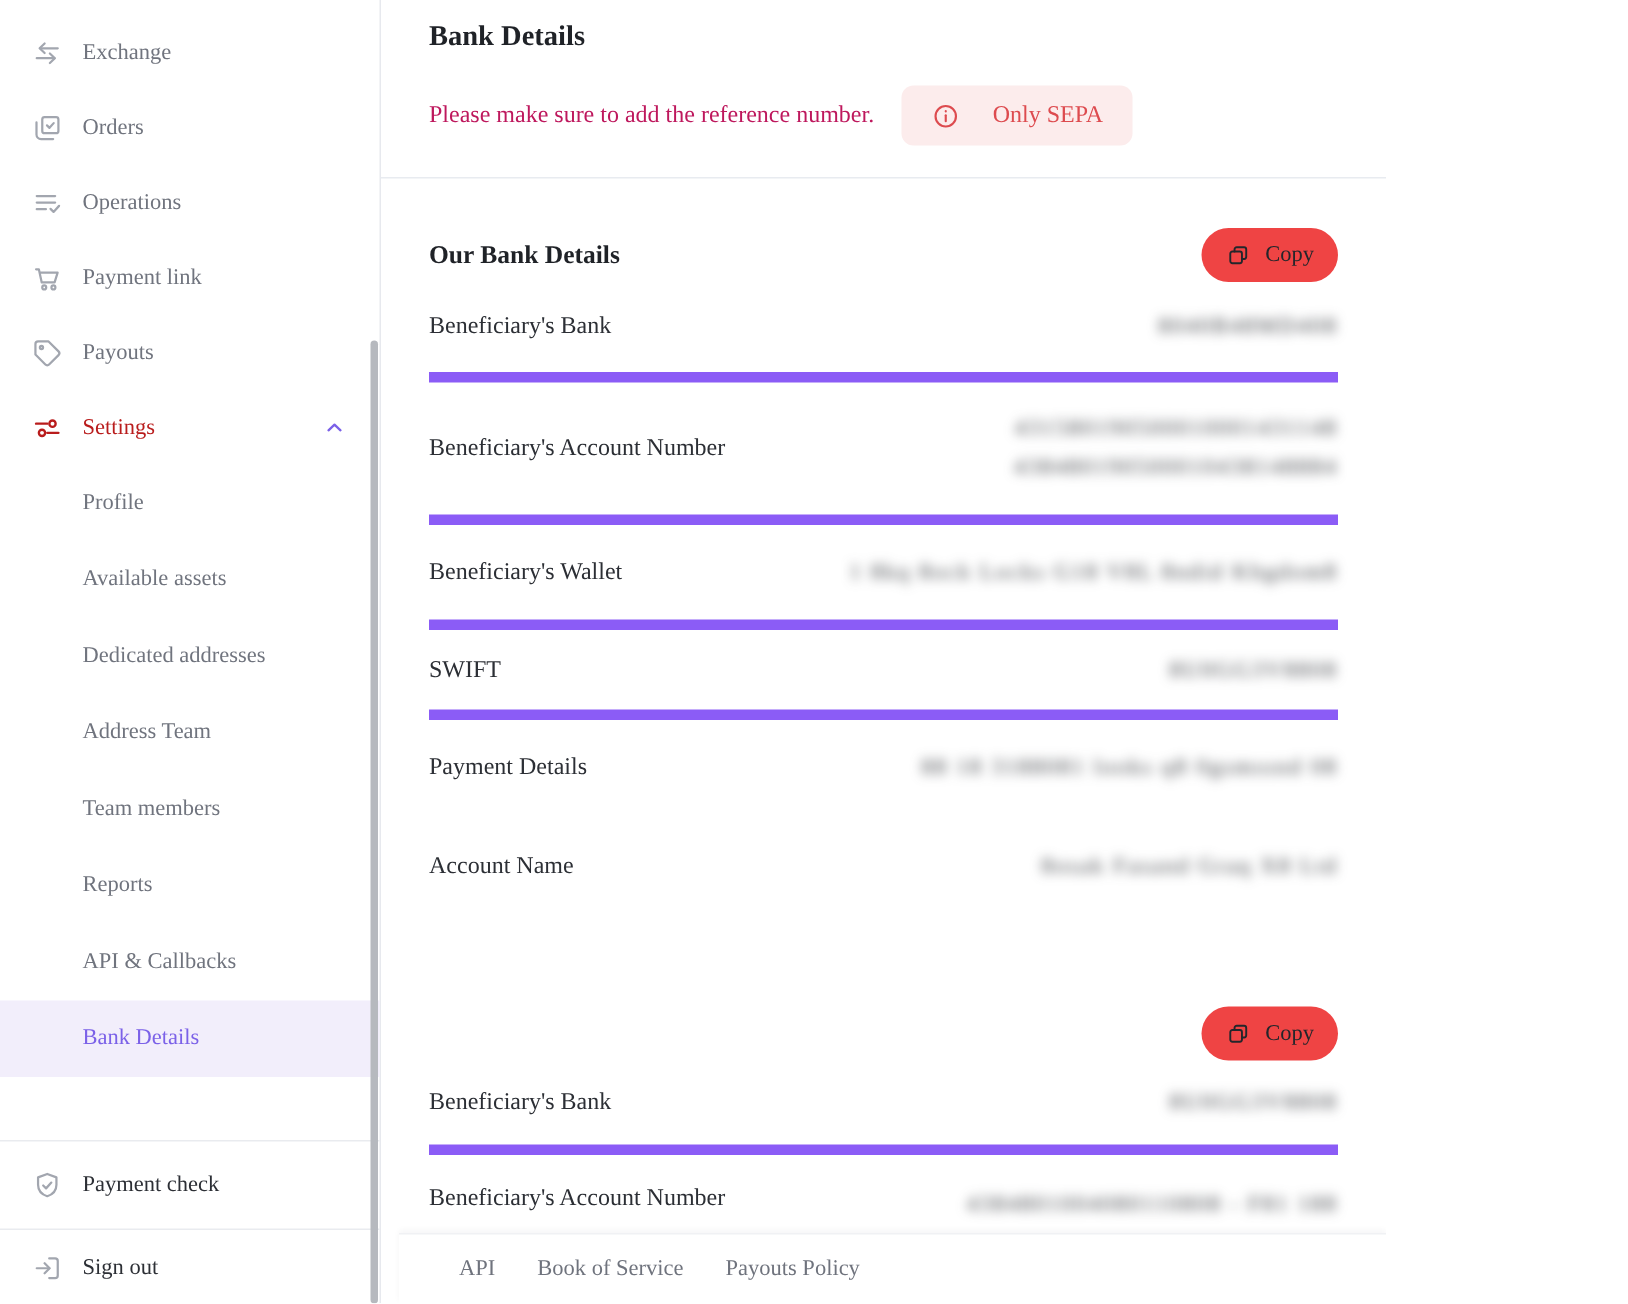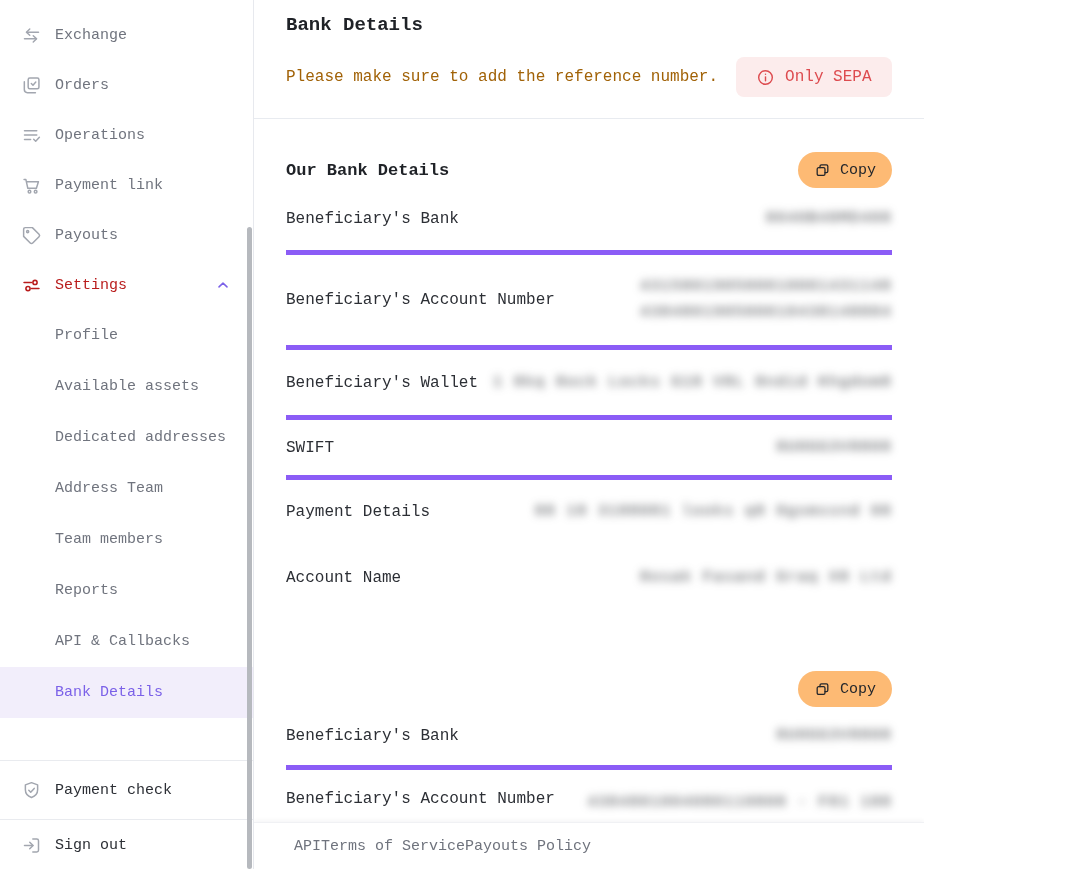--- a/index.html
+++ b/index.html
@@ -1,19 +1,19 @@
 <!DOCTYPE html>
 <html><head>
 <meta charset="utf-8">
 <style>
   * { box-sizing: border-box; }
   body { margin: 0; background: #fff; }
   .app {
     width: 924px; height: 869px; display: flex; background: #fff;
-    font-family: Liberation Mono, monospace; color: #26282e;
+    font-family: Liberation Serif, serif; color: #26282e;
     overflow: hidden; position: relative;
   }
 
   
   .sidebar { width: 254px; flex: none; border-right: 1px solid #e7e9ee; position: relative; background: #fff; }
   .nav { padding-top: 10px; }
   .nav-item { height: 50px; display: flex; align-items: center; padding-left: 21px; cursor: pointer; color: #70747e; font-size: 15px; }
   .nav-item .ic { width: 21px; height: 21px; color: #a2a6af; flex: none; display: flex; align-items: center; justify-content: center; }
   .nav-item .ic svg { width: 21px; height: 21px; }
   .nav-item .lbl { margin-left: 13px; }
@@ -27,42 +27,42 @@
   .side-divider { border-top: 1px solid #e9ebef; }
   .wallet-row { height: 58px; }
   .signout-row { height: 51px; }
   .scroll-thumb { position: absolute; top: 227px; right: 1px; width: 5px; height: 642px; background: #b6b9be; border-radius: 3px; }
 
   
   .main { flex: 1; position: relative; overflow: hidden; background: #fff; }
   .page-header { padding: 14px 32px 0; border-bottom: 1px solid #e8ebf0; }
   .page-title { font-size: 19px; font-weight: 700; line-height: 22px; color: #1f2227; }
   .note-row { display: flex; align-items: center; margin-top: 21px; padding-bottom: 21px; }
-  .note { font-size: 16px; color: #a16207; }
-  .badge { margin-left: 18px; display: flex; align-items: center; gap: 10px; background: #fcecec; color: #dd4b4f; border-radius: 8px; height: 40px; padding: 0 20px; font-size: 16px; text-align: right; }
+  .note { font-size: 16px; color: #be185d; }
+  .badge { margin-left: 18px; display: flex; align-items: center; gap: 22px; background: #fcecec; color: #dd4b4f; border-radius: 8px; height: 40px; padding: 0 20px; font-size: 16px; text-align: right; }
   .badge svg { width: 19px; height: 19px; }
 
   .content { padding: 0 32px; }
   .sec-head { display: flex; align-items: center; justify-content: space-between; height: 36px; gap: 40px; }
   .sec-head.first { margin-top: 33px; }
   .sec-head.second { margin-top: 59px; justify-content: flex-end; }
   .sec-title { font-size: 17px; font-weight: 700; color: #1f2227; }
-  .copy-btn { display: flex; align-items: center; gap: 9px; background: #fdba74; border: none; border-radius: 18px; height: 36px; padding: 0 16px; font-size: 15px; color: #23262b; cursor: pointer; font-family: inherit; }
+  .copy-btn { display: flex; align-items: center; gap: 9px; background: #ef4444; border: none; border-radius: 18px; height: 36px; padding: 0 16px; font-size: 15px; color: #23262b; cursor: pointer; font-family: inherit; }
   .copy-btn svg { width: 17px; height: 17px; }
 
   .row { display: flex; align-items: center; justify-content: space-between; }
   .row .rl { font-size: 16px; color: #2c2f35; }
   .row .rv { text-align: right; color: #3a3d42; font-size: 15px; letter-spacing: 1.5px; line-height: 26px; filter: blur(4px); white-space: nowrap; }
-  .bb { border-bottom: 5px solid #8b5cf6; }
+  .bb { border-bottom: 7px solid #8b5cf6; }
   .h67 { height: 67px; } .h95 { height: 95px; } .h70 { height: 70px; }
   .h60 { height: 60px; } .h64 { height: 64px; } .h68 { height: 68px; }
   .h63 { height: 63px; } .h94 { height: 94px; }
   .row.start { align-items: flex-start; padding-top: 20px; }
 
-  .page-footer { position: absolute; left: 0; right: 0; bottom: 0; height: 47px; background: #fff; border-top: 1px solid #f0f1f4; box-shadow: 0 -2px 4px rgba(25,28,40,0.04); display: flex; align-items: center; padding-left: 40px; }
+  .page-footer { position: absolute; left: 12px; right: 0; bottom: 0; height: 47px; background: #fff; border-top: 1px solid #f0f1f4; box-shadow: 0 -2px 4px rgba(25,28,40,0.04); display: flex; align-items: center; padding-left: 40px; gap: 28px; }
   .flink { font-size: 15px; color: #6f737d; cursor: pointer; }
 </style>
 </head>
 <body>
 
 <div class="app">
 
   <aside class="sidebar">
     <nav class="nav">
 
@@ -274,18 +274,18 @@
 
       <div class="row h94 start">
         <span class="rl">Beneficiary's Account Number</span>
         <span class="rv">4384801004080110808 - F81 188</span>
       </div>
 
     </div>
 
     <footer class="page-footer">
       <span class="flink">API</span>
-      <span class="flink">Terms of Service</span>
+      <span class="flink">Book of Service</span>
       <span class="flink">Payouts Policy</span>
     </footer>
 
   </main>
 </div>
 
 </body></html>

